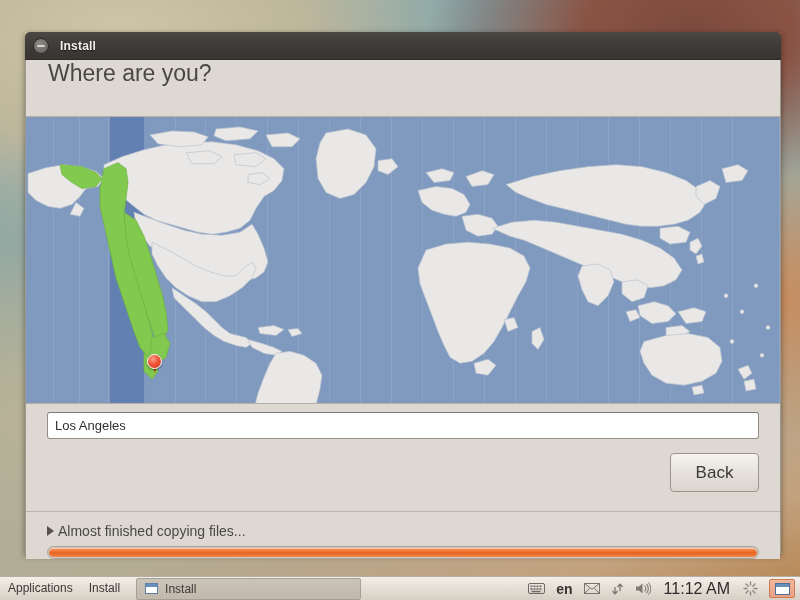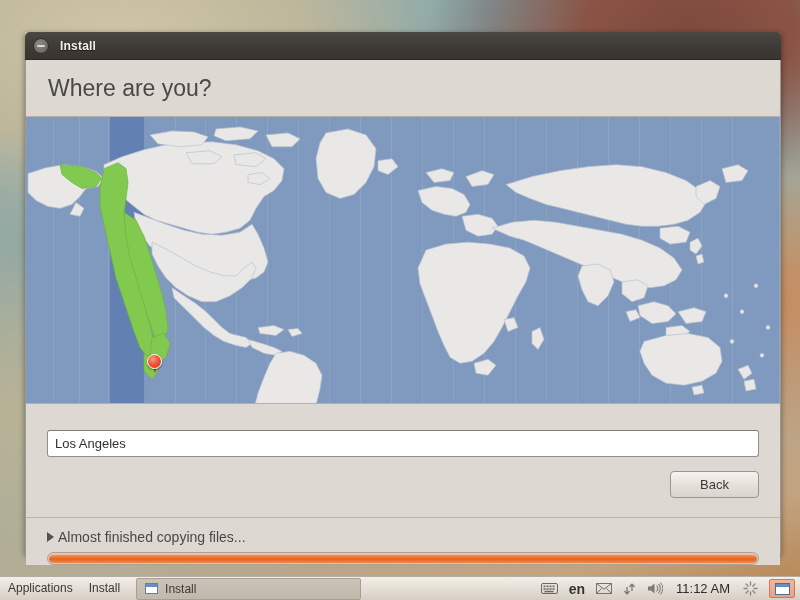--- a/index.html
+++ b/index.html
@@ -73,21 +73,21 @@
     border: 1px solid #9e9991;
     border-top: none;
     display: flex;
     flex-direction: column;
   }
 
   
   #page-header {
     height: 56px;
     display: flex;
-    align-items: center;
+    align-items: flex-start;
     padding-left: 22px;
     background: #ded8d2;
     flex: 0 0 auto;
   }
   #page-title {
     font-size: 23px;
     color: #4a4845;
     font-weight: normal;
   }
 
@@ -143,21 +143,21 @@
     left: 6px; top: 12px;
     width: 0; height: 0;
     border-left: 2px solid transparent;
     border-right: 2px solid transparent;
     border-top: 7px solid #c9341c;
   }
 
   
   #form-area {
     background: #ded8d2;
-    padding: 26px 21px 0 21px;
+    padding: 8px 21px 0 21px;
     flex: 0 0 auto;
   }
   #location-input {
     width: 100%;
     height: 27px;
     background: #ffffff;
     border: 1px solid #938e87;
     border-top-color: #7e7a74;
     border-radius: 3px;
     padding: 0 7px;
@@ -166,24 +166,24 @@
     color: #32302e;
     outline: none;
   }
   #button-row {
     display: flex;
     justify-content: flex-end;
     gap: 9px;
     margin-top: 14px;
   }
   .dlg-btn {
-    width: 89px; height: 27px;
+    width: 89px; height: 39px;
     border-radius: 4px;
     font-family: "Liberation Sans", sans-serif;
-    font-size: 13px;
+    font-size: 17px;
     cursor: pointer;
     border: 1px solid #9b958d;
   }
   #back-button {
     background: linear-gradient(180deg, #f6f4f1 0%, #e5e0da 52%, #dbd5ce 100%);
     color: #3c3a37;
   }
   #continue-button {
     background: linear-gradient(180deg, #f0a98d 0%, #e98a68 48%, #e07e5c 52%, #e89277 100%);
     border-color: #c06a4c;
@@ -279,21 +279,21 @@
 
   #tray {
     margin-left: auto;
     display: flex;
     align-items: center;
     gap: 11px;
     padding-right: 5px;
   }
   .tray-item { cursor: pointer; display: flex; align-items: center; }
   #tray-lang { font-size: 14px; color: #35332f; font-weight: bold; }
-  #tray-clock { font-size: 13px; color: #2e2c29; padding: 0 2px; }
+  #tray-clock { font-size: 16px; color: #2e2c29; padding: 0 2px; }
   #workspace-switcher {
     width: 26px; height: 19px;
     background: linear-gradient(180deg, #f2b79c 0%, #e9a184 100%);
     border: 1px solid #cf7b58;
     border-radius: 2px;
     display: flex; align-items: center; justify-content: center;
     cursor: pointer;
   }
   #workspace-switcher .ws-win {
     width: 15px; height: 12px;

